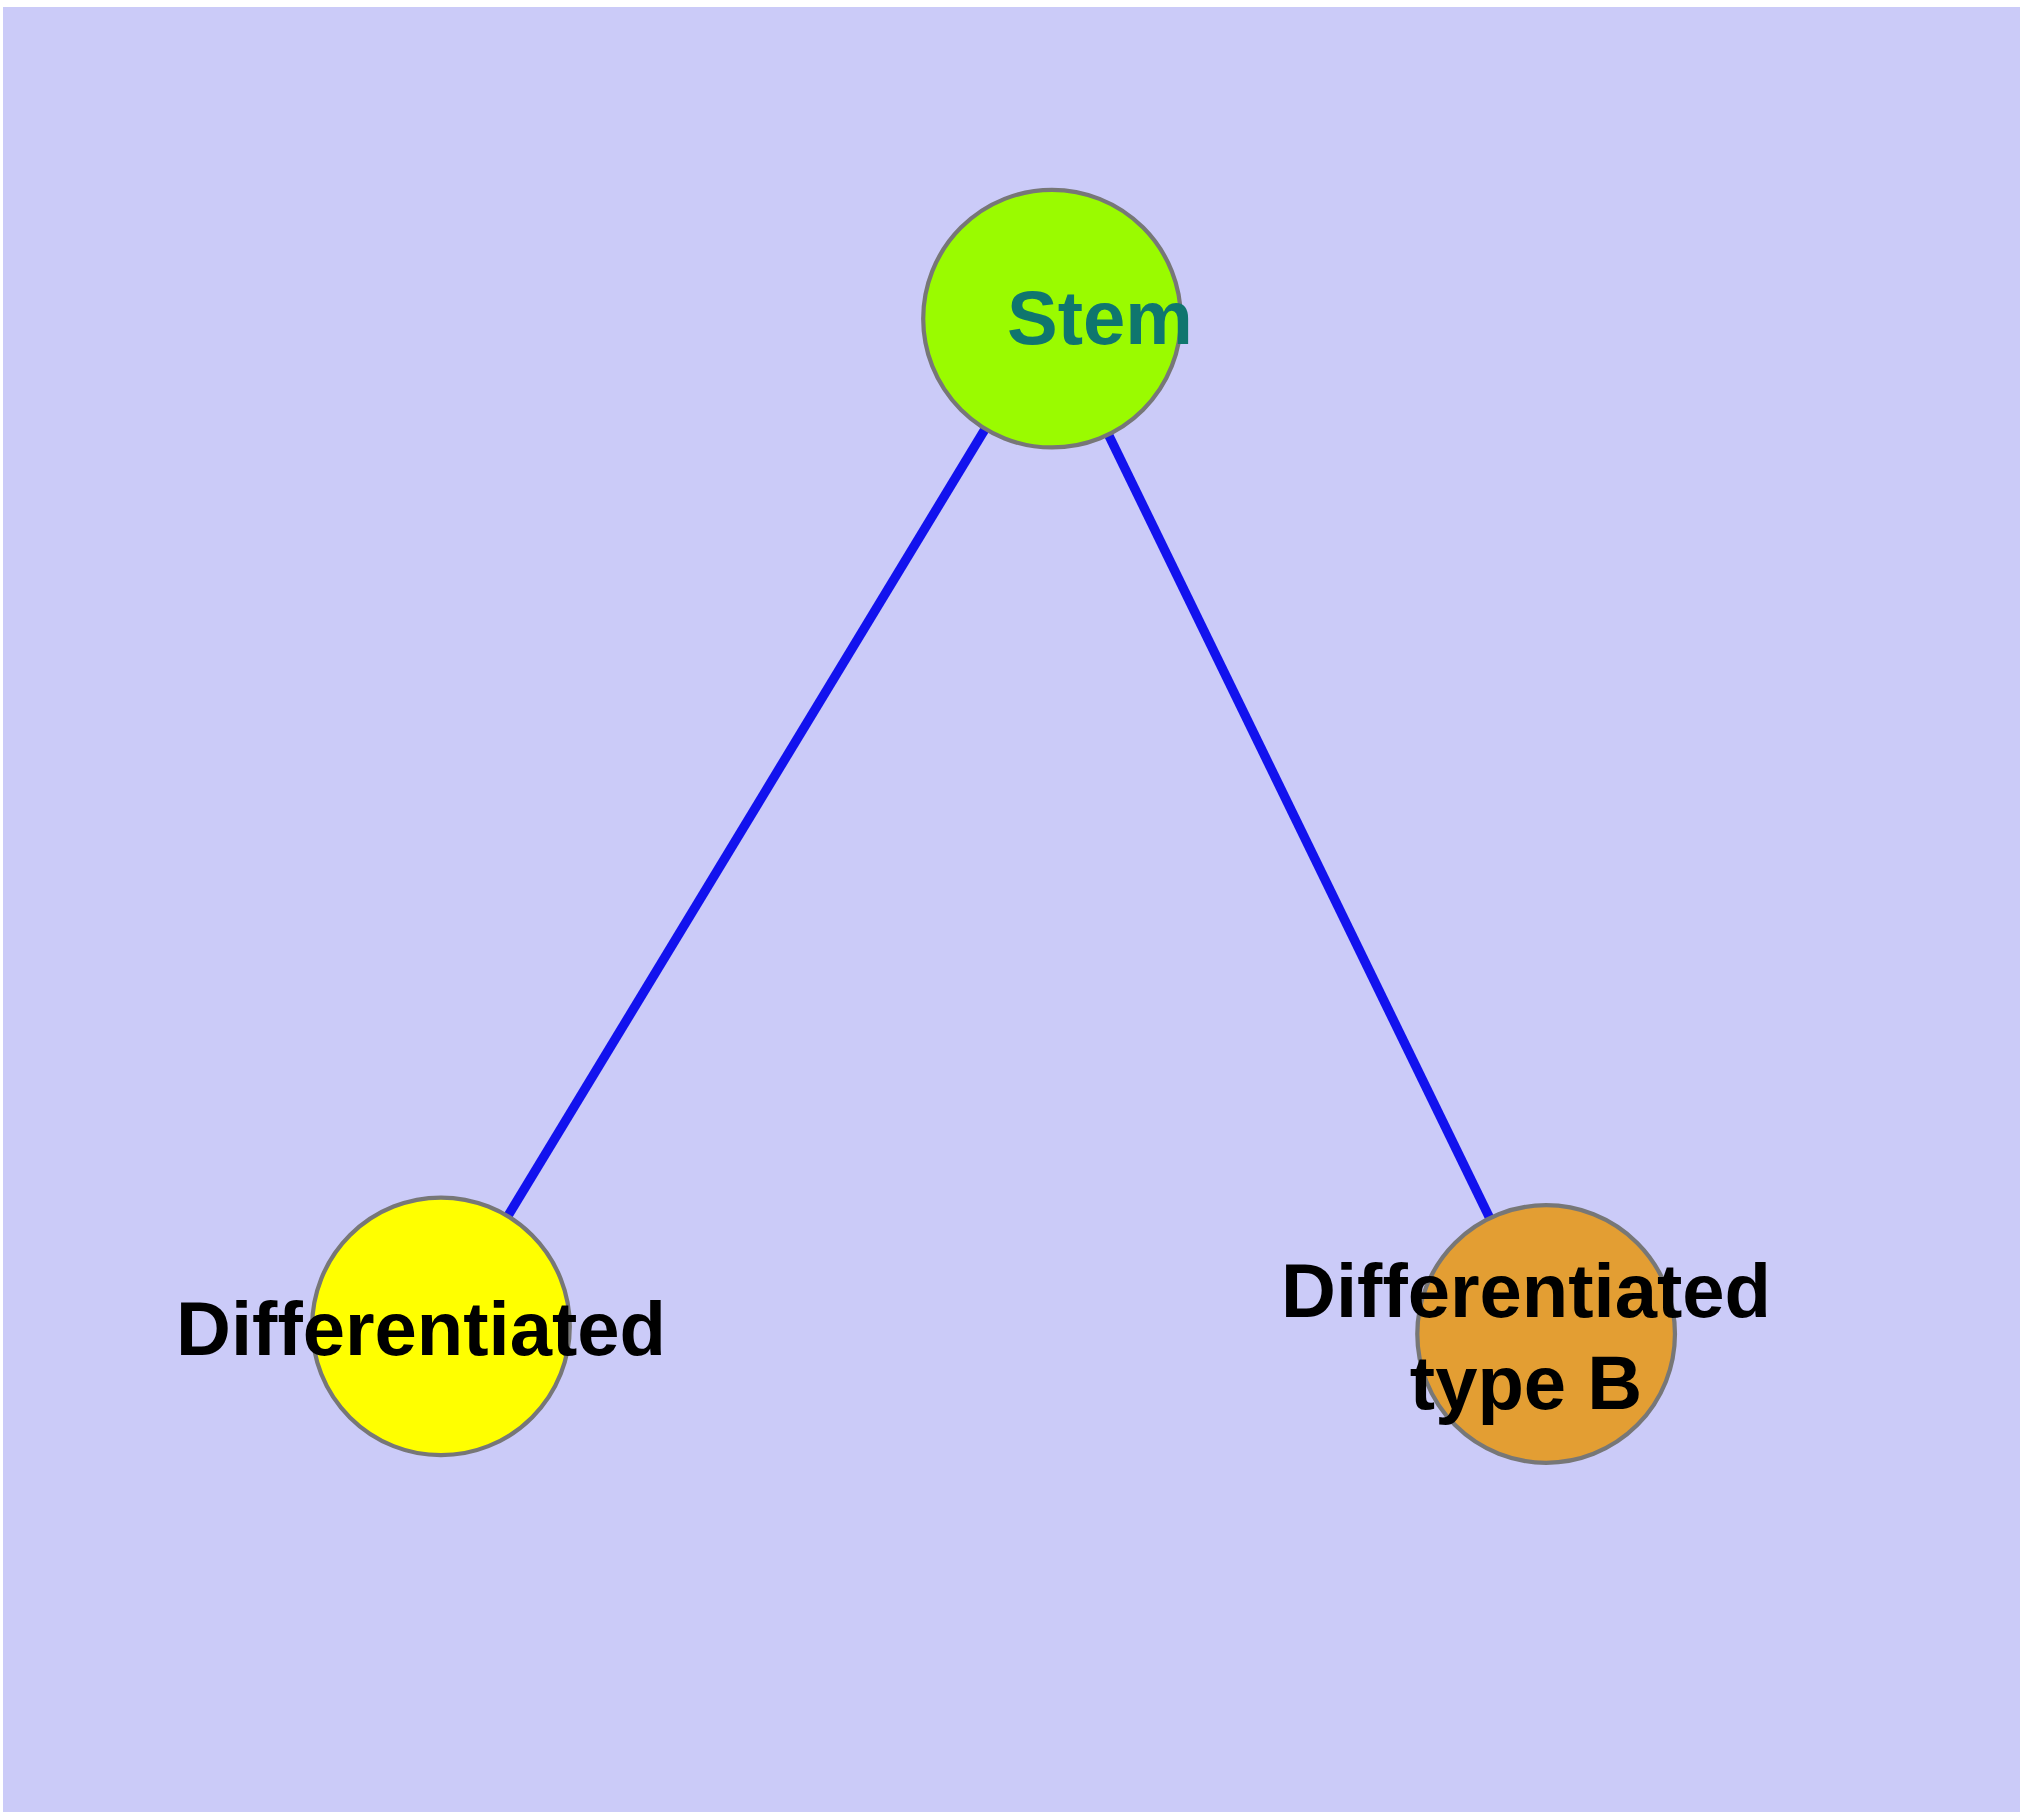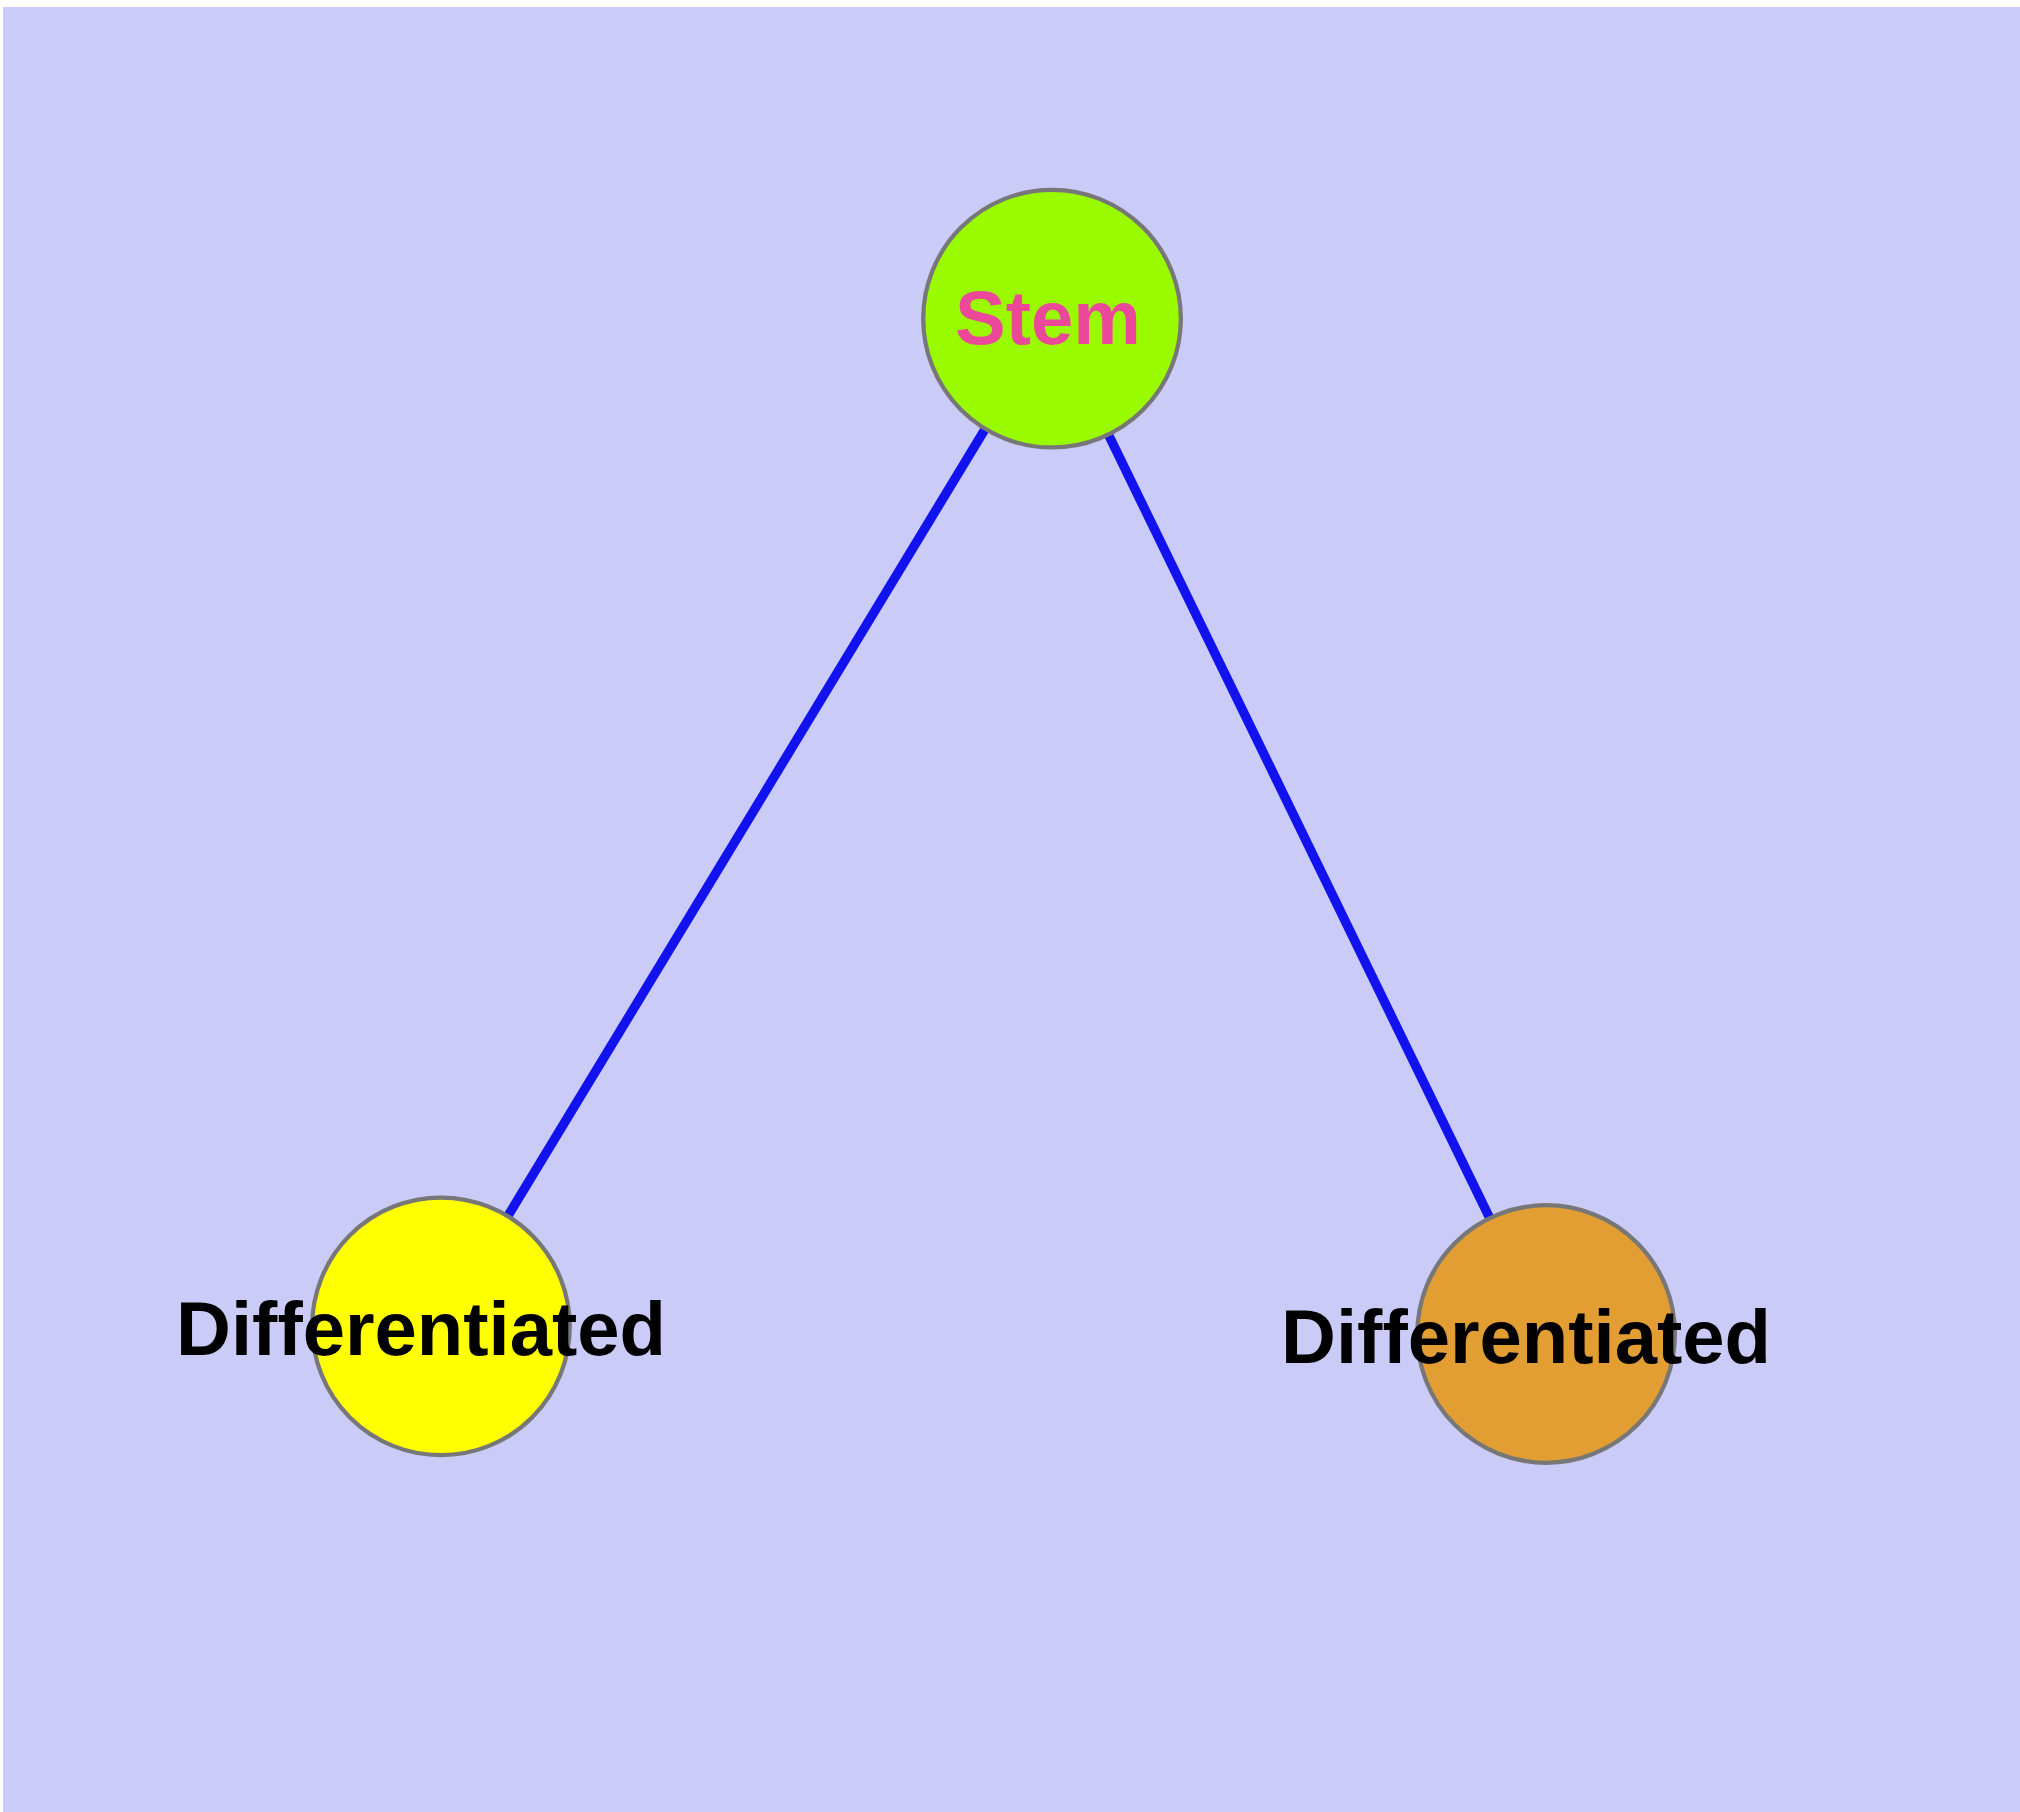--- a/index.html
+++ b/index.html
@@ -67,26 +67,27 @@
 
     <line class="edge" x1="1241" y1="376" x2="1824" y2="1574" stroke="#1212EE" stroke-width="11"></line>
 
     <circle class="node" cx="1241" cy="376" r="152" fill="#9AFB00" stroke="#777777" stroke-width="5"></circle>
 
     <circle class="node" cx="520" cy="1565" r="152" fill="#FFFF00" stroke="#777777" stroke-width="5"></circle>
 
     <circle class="node" cx="1824" cy="1574" r="152" fill="#E39E33" stroke="#777777" stroke-width="5"></circle>
   </svg>
 
-  <div class="node-label" style="left: 1048px; top: 318px; color: #ec4899;">
+  <div class="node-label" style="left: 1100px; top: 318px; color: #0f766e;">
     <span class="label-line">Stem</span>
   </div>
 
   <div class="node-label" style="left: 421px; top: 1329px; color: rgb(0, 0, 0);">
     <span class="label-line">Differentiated</span>
   </div>
 
   <div class="node-label" style="left: 1526px; top: 1337px; color: rgb(0, 0, 0);">
     <span class="label-line">Differentiated</span>
+    <span class="label-line">type B</span>
   </div>
 
 </div>
 
 
 </body></html>

